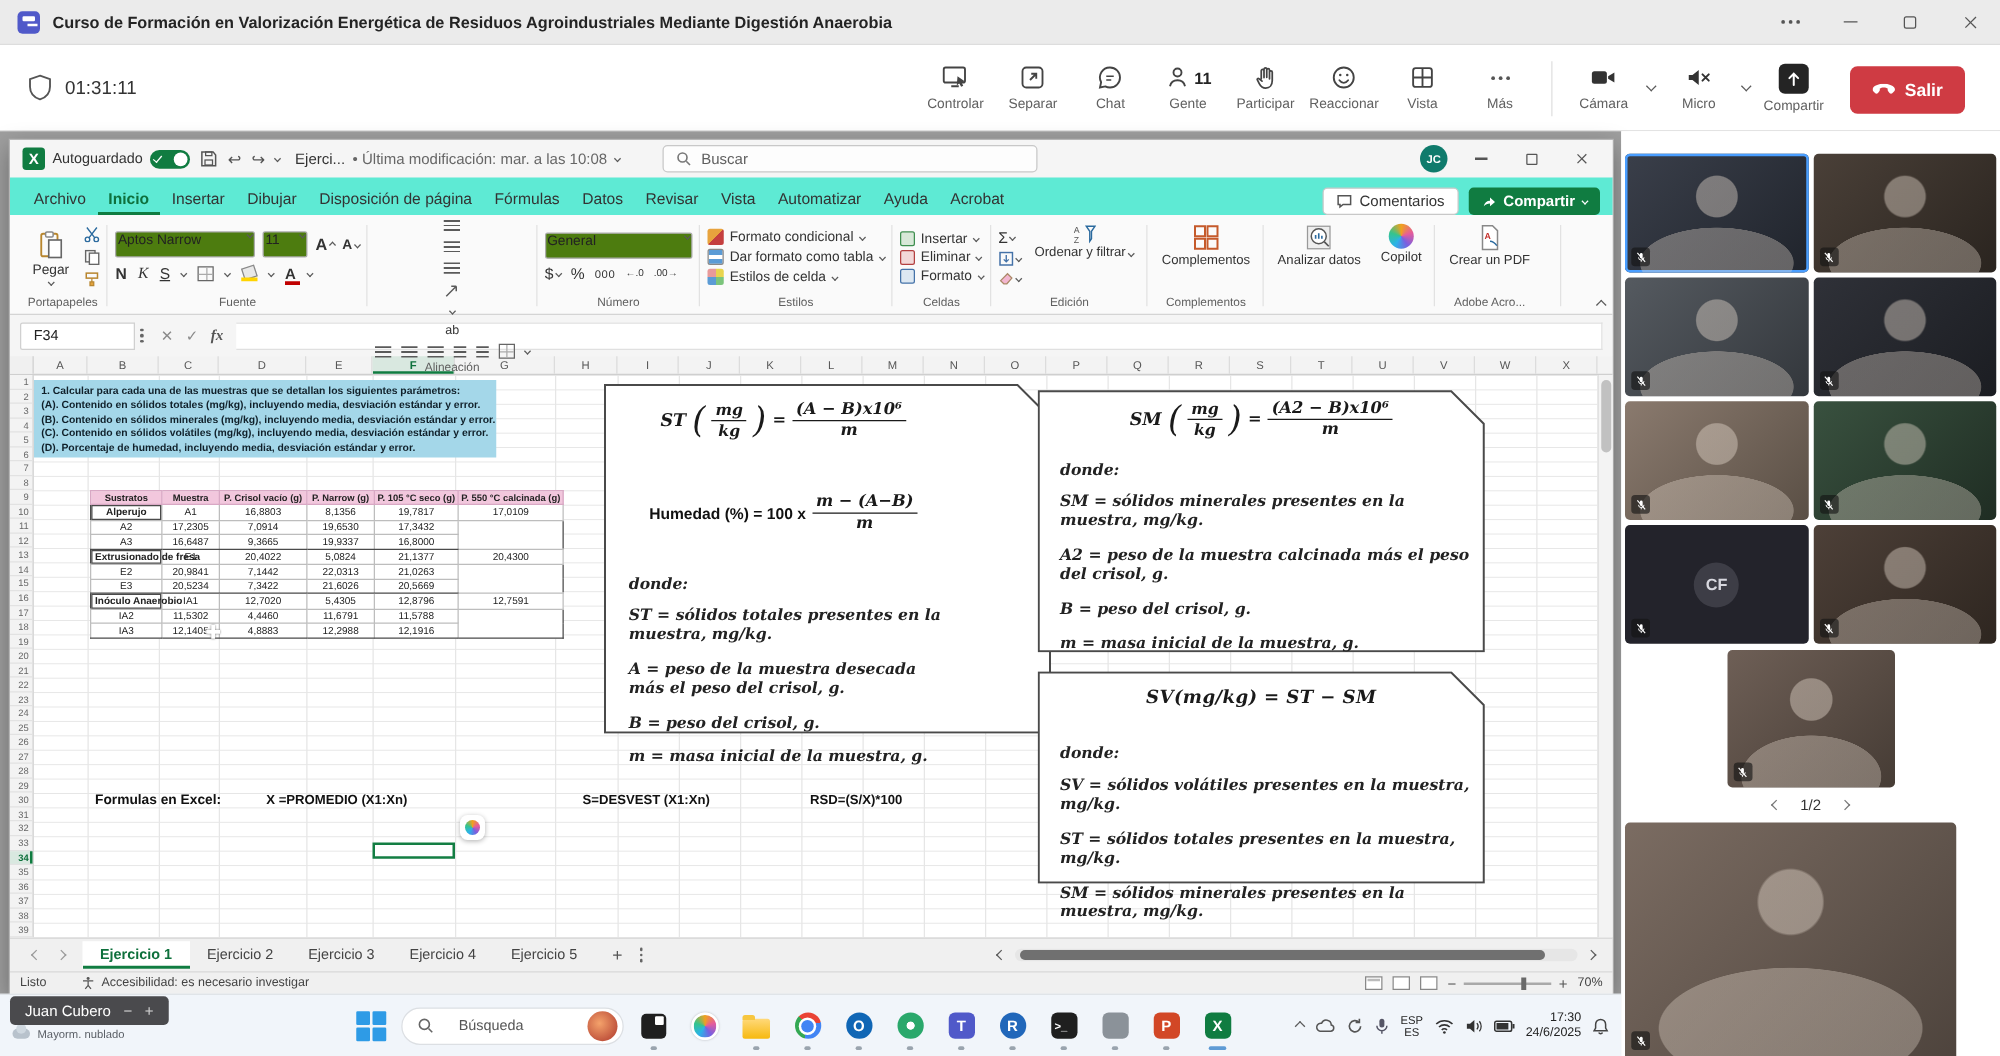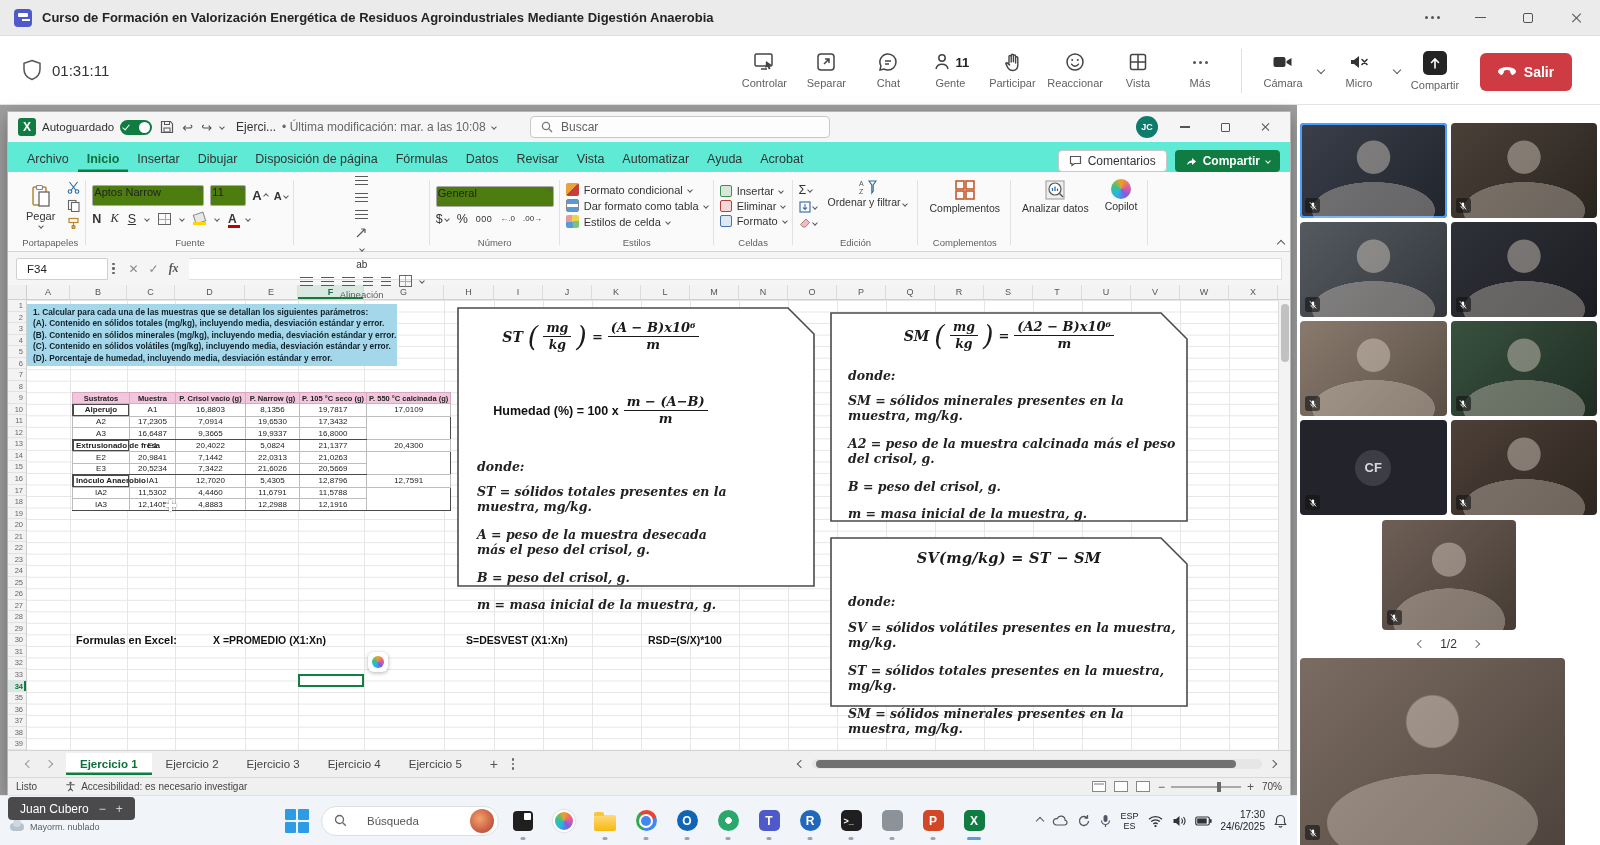--- a/index.html
+++ b/index.html
@@ -694,20 +694,33 @@
             <span>Analizar datos</span>
           </div>
           <div class="med">
             <span class="cop" style="width:20px;height:20px;"></span>
             <span>Copilot</span>
           </div>
         </div>
         <div class="grp-lab"></div>
       </div>
 
+      <div class="grp" style="padding-right:20px;">
+        <div class="grp-body">
+          <div class="med">
+            <svg width="20" height="22" viewBox="0 0 20 22">
+                <path d="M4 1.5h8L16 5.5v15H4z" fill="#fff" stroke="#888" stroke-width="1.2"></path>
+                <text x="5.5" y="12" font-size="7" fill="#c4302b" font-weight="bold" font-family="Liberation Sans">A</text>
+                <path d="M10 14c2 0 4 1.5 5.5 3.5" fill="none" stroke="#2b6a9e" stroke-width="1.2"></path>
+              </svg>
+            <span>Crear un PDF</span>
+          </div>
+        </div>
+        <div class="grp-lab">Adobe Acro...</div>
+      </div>
       <span class="ribbon-collapse cv up"></span>
     </div>
 
     <div class="fbar">
       <div class="nbox">F34</div>
       <span class="kdots">
           <i></i>
           <i></i>
           <i></i>
         </span>
@@ -909,21 +922,21 @@
               <tr class="glast">
                 <td class="mcell">IA3</td>
                 <td class="ncell">12,1405</td>
                 <td class="ncell">4,8883</td>
                 <td class="ncell">12,2988</td>
                 <td class="ncell">12,1916</td>
               </tr>
             </tbody>
         </table>
 
-        <div class="fbox" style="left:449px; top:7px; width:287px; height:280px;">
+        <div class="fbox" style="left:475px; top:7px; width:287px; height:280px;">
           <svg class="frame" width="358" height="280">
               <polygon points="1,1 331,1 357,27 357,279 1,279" fill="#ffffff" stroke="#4a4a4a" stroke-width="1.6"></polygon>
             </svg>
           <div class="fb-in math">
             <div class="mrow" style="top:14px;">
               <span class="mlhs">ST</span>
               <span class="bp">(</span>
               <span class="mfrac msz">
                   <span class="nu">mg</span>
                   <span class="de">kg</span>

